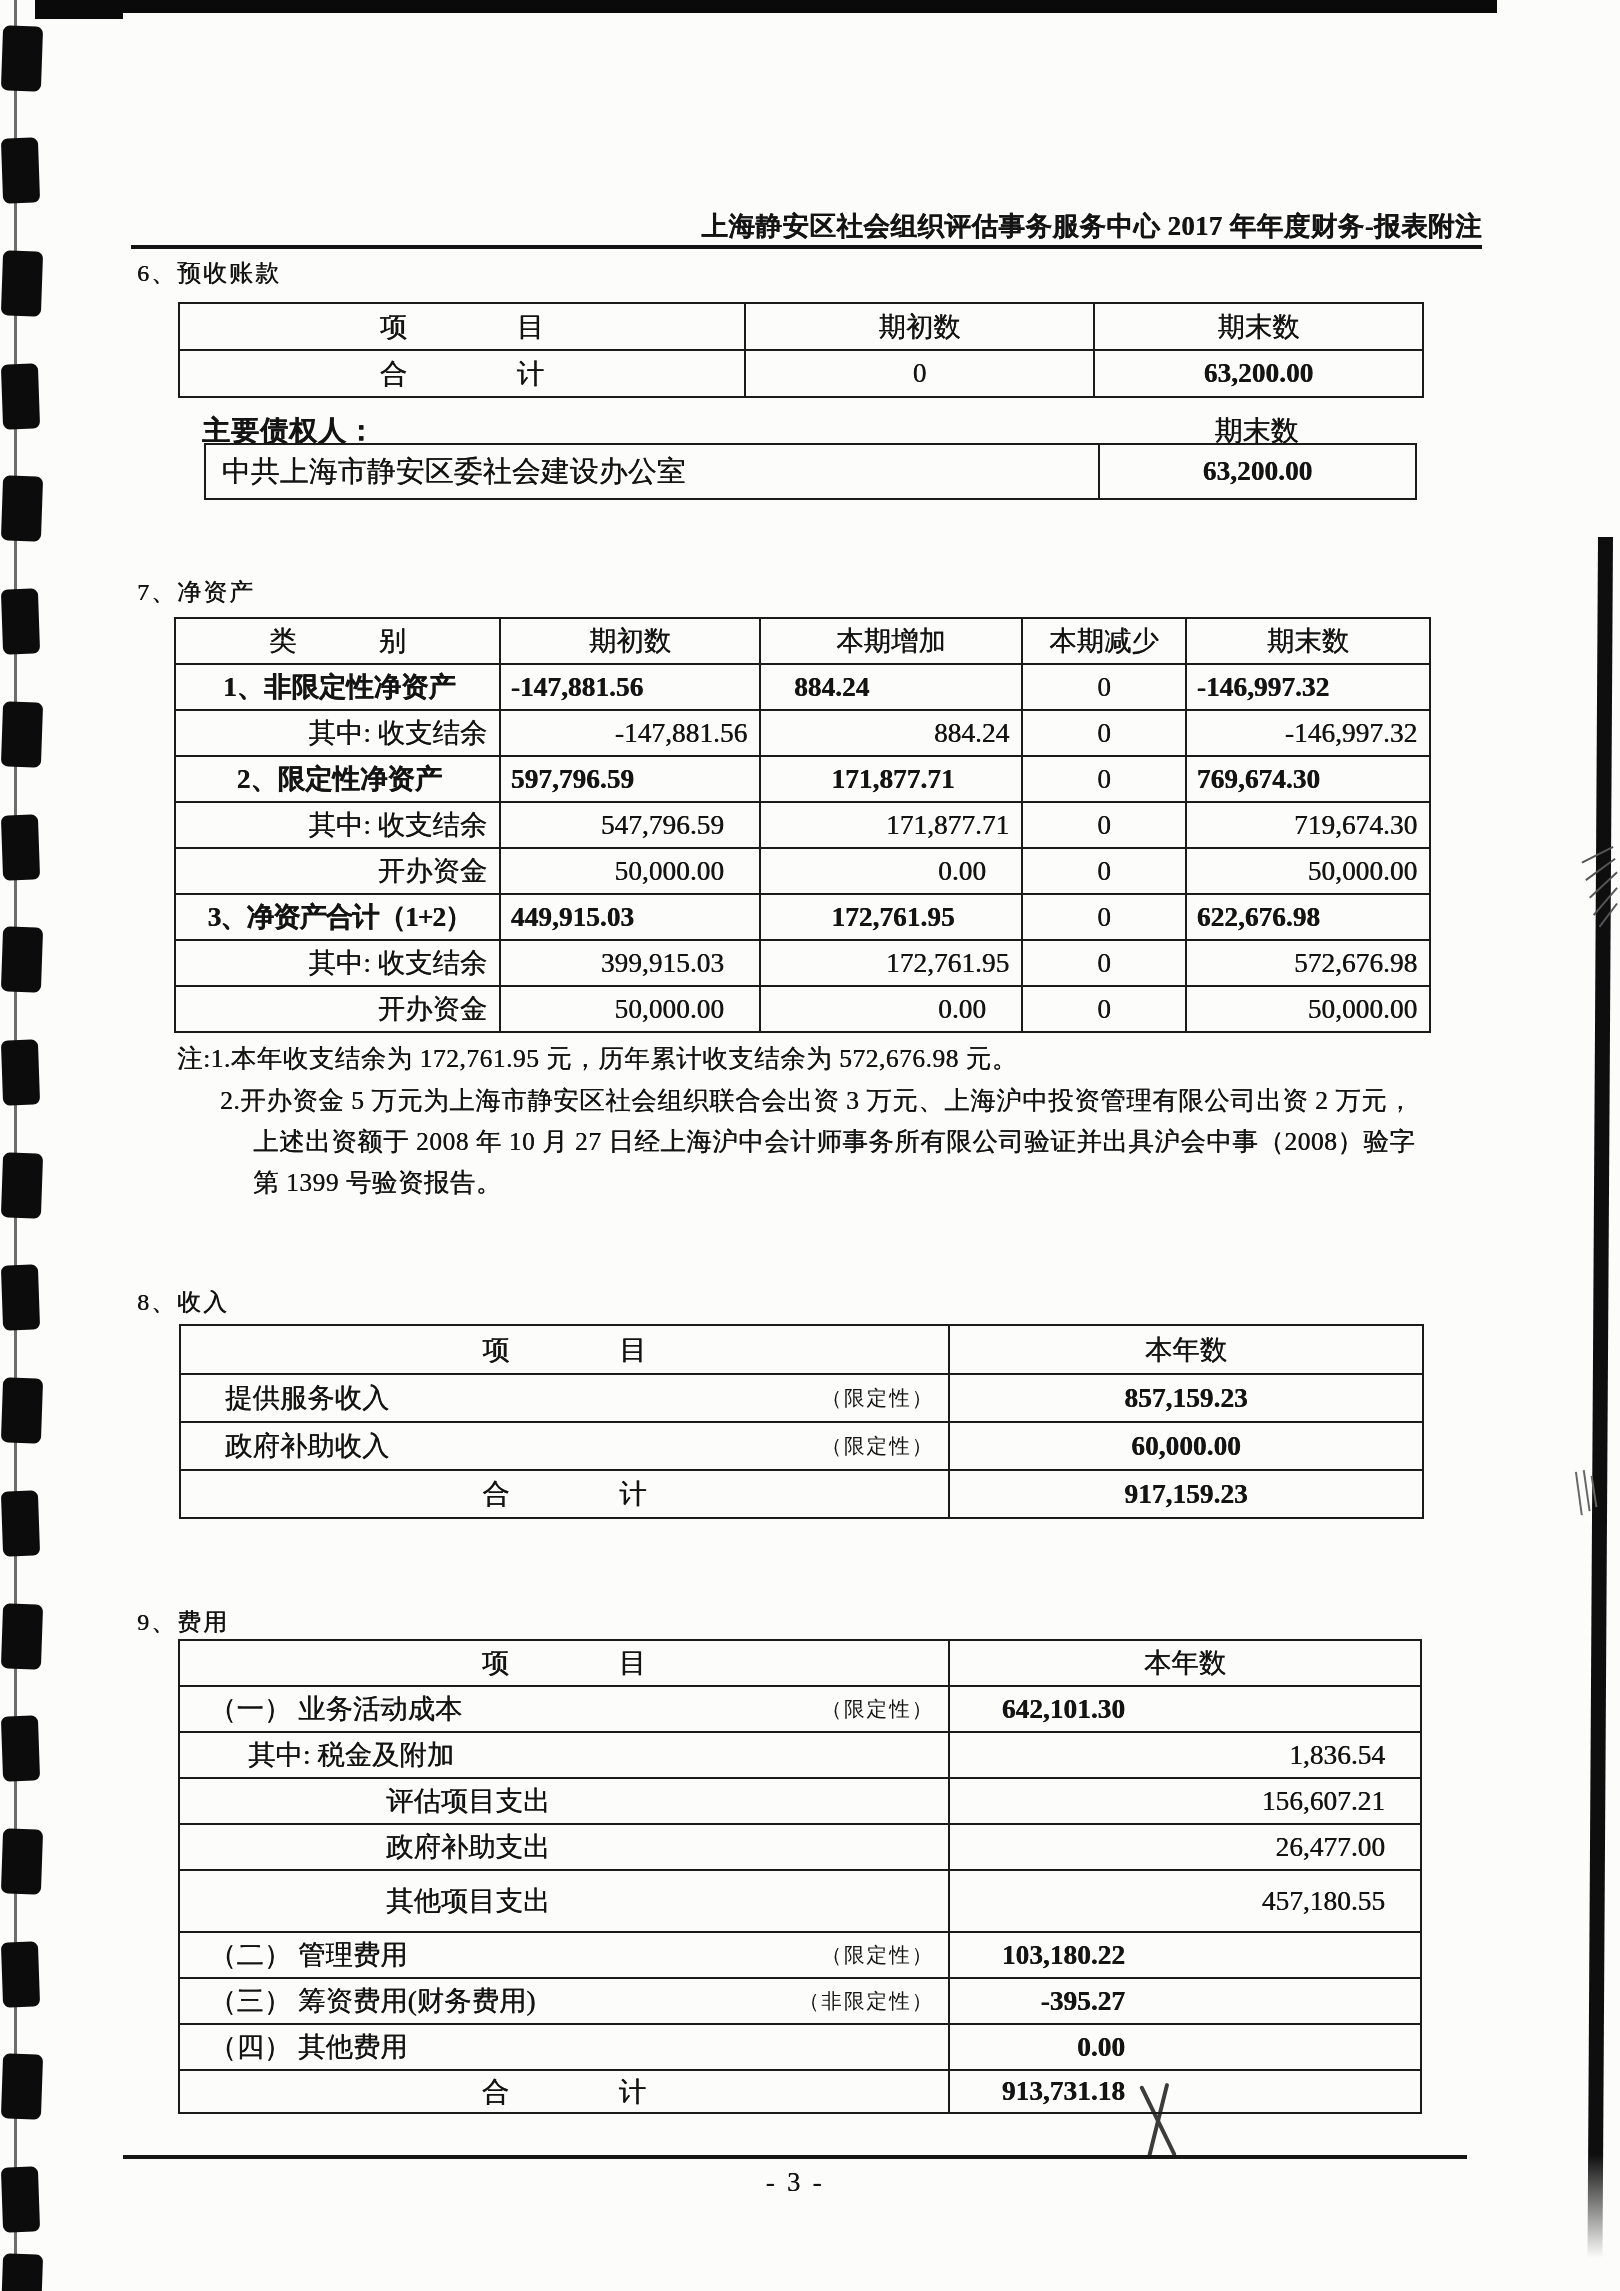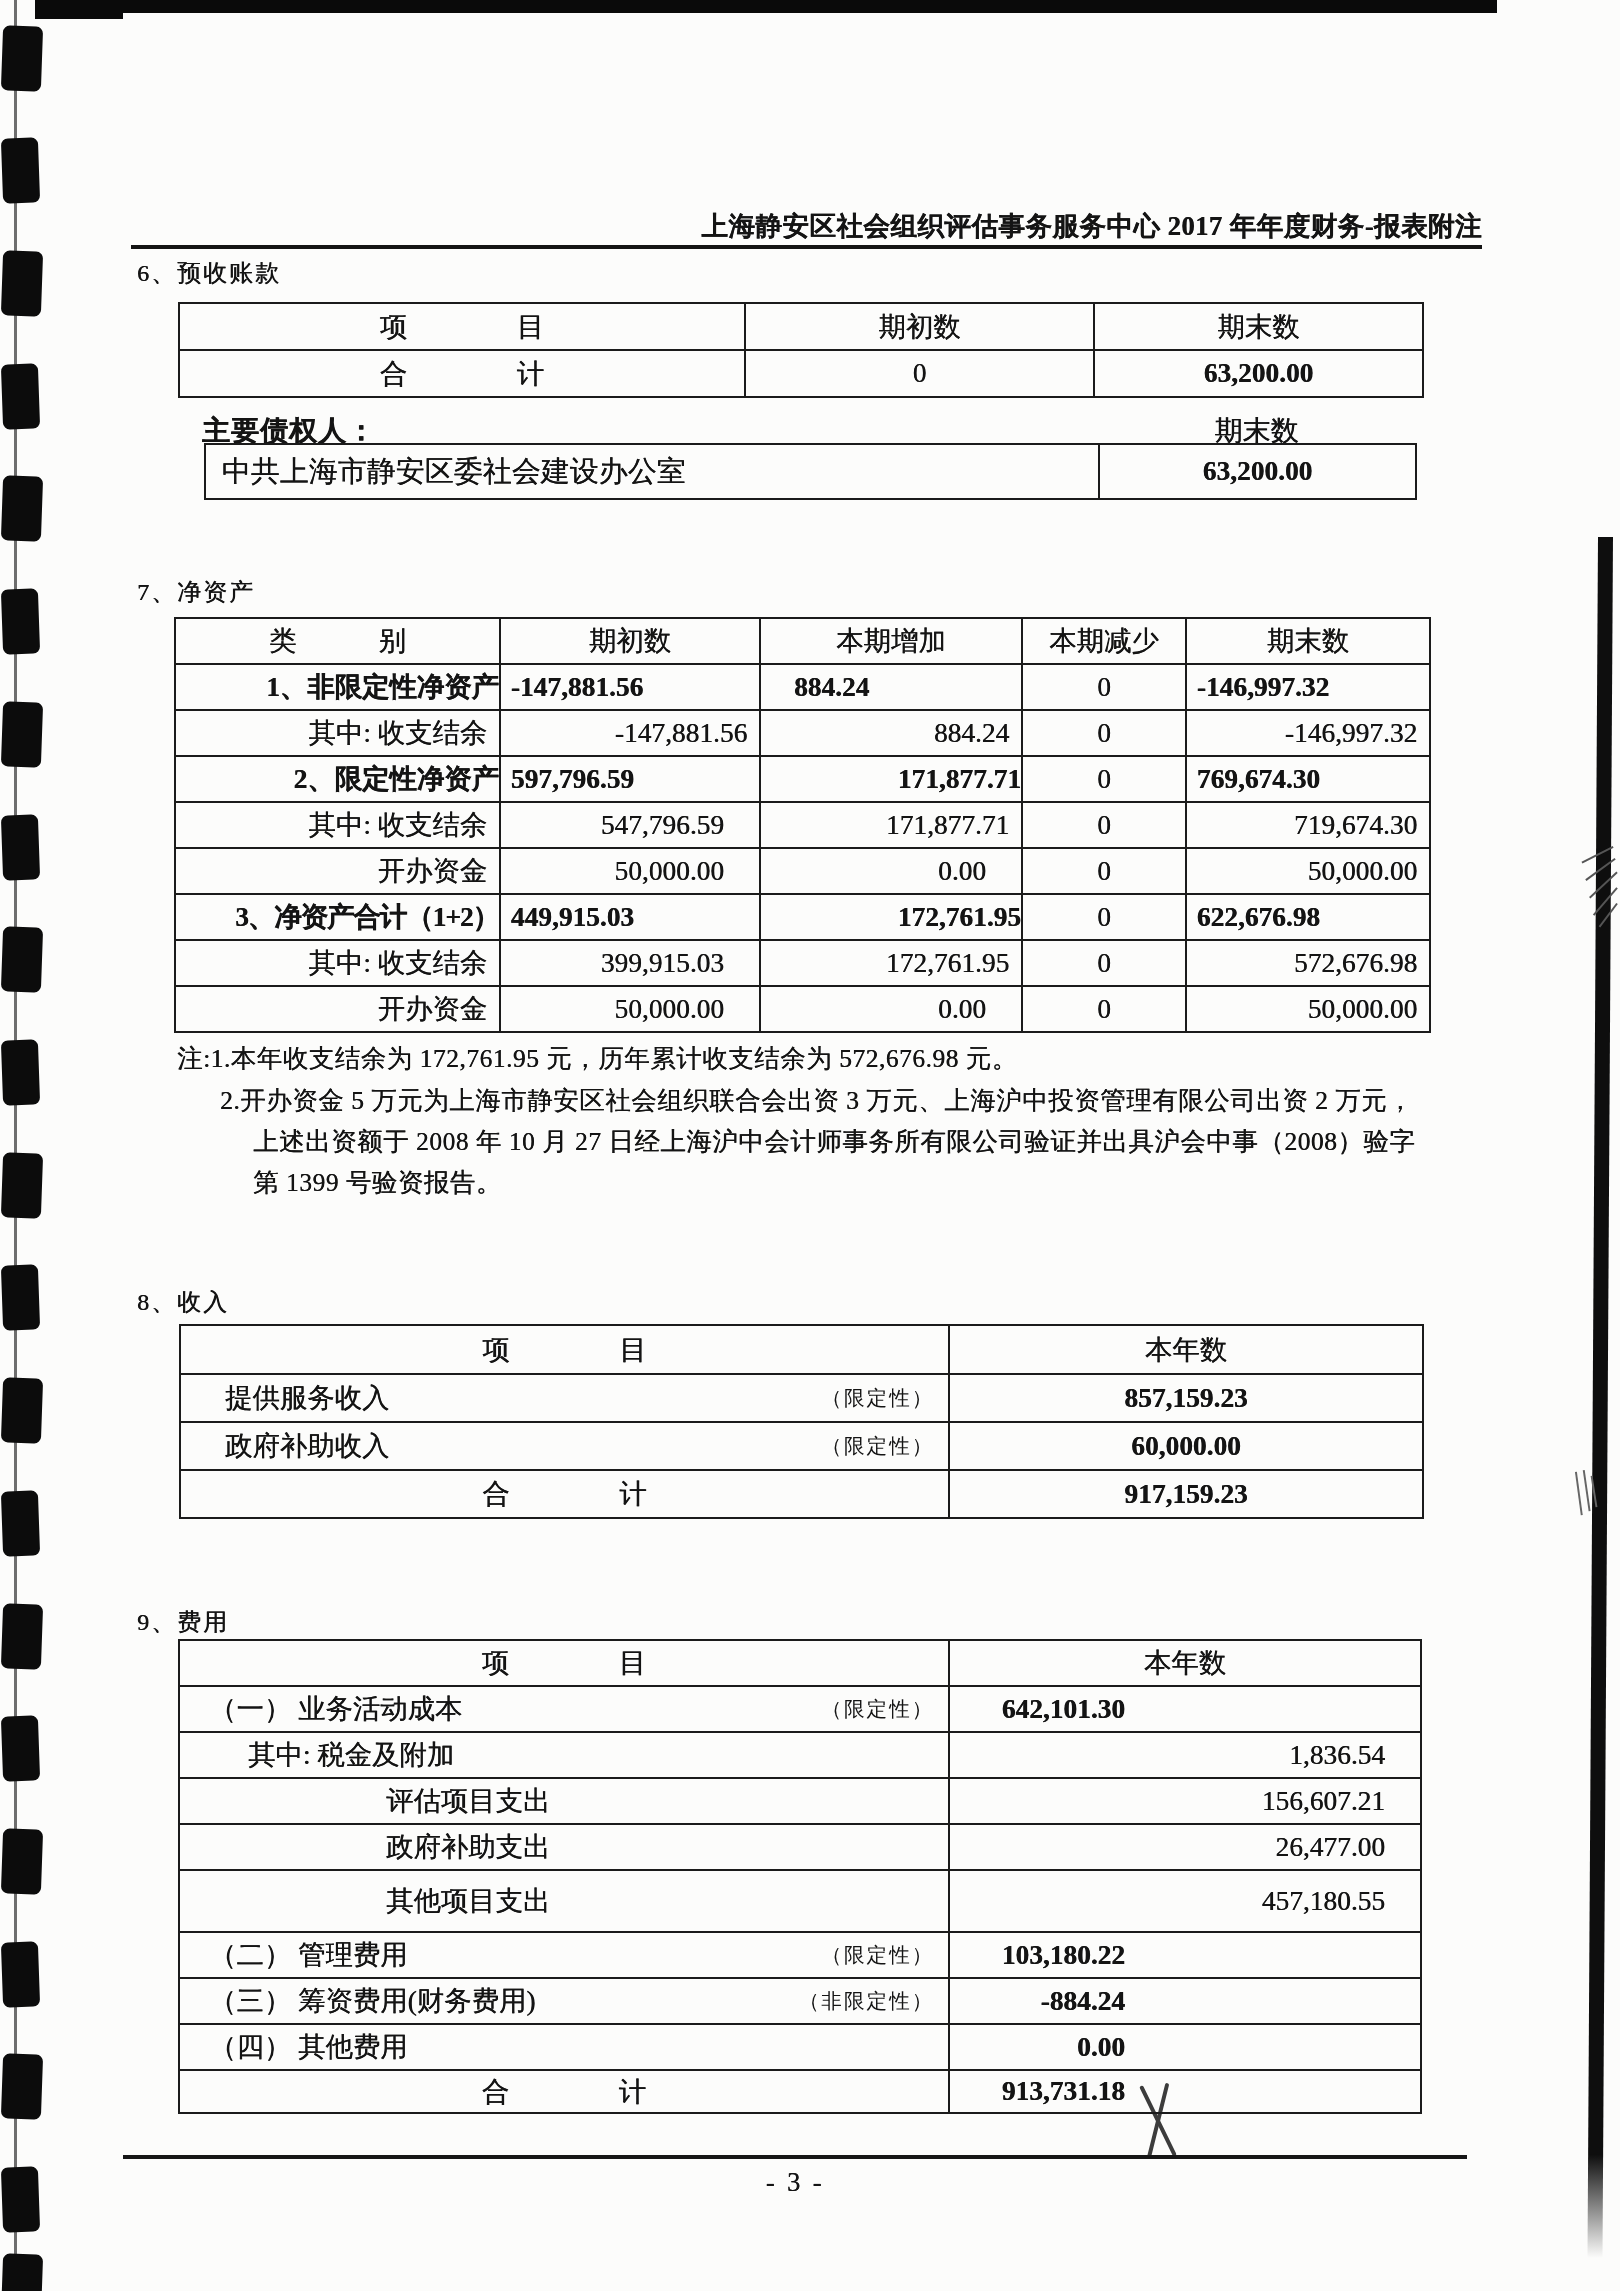--- a/index.html
+++ b/index.html
@@ -22,21 +22,21 @@
   
   .doc-title{position:absolute;right:138px;top:208px;font-size:26.5px;font-weight:bold;letter-spacing:0.5px;white-space:nowrap;}
   .header-rule{position:absolute;left:131px;top:245px;width:1351px;height:3.9px;background:#141414;}
   .sec-title{position:absolute;font-size:24px;letter-spacing:2px;white-space:nowrap;}
   
   table{position:absolute;border-collapse:collapse;table-layout:fixed;font-size:27.4px;}
   table{border:2.9px solid #151515;}
   td,th{border:2px solid #1b1b1b;padding:0;vertical-align:middle;white-space:nowrap;overflow:hidden;font-weight:normal;}
   .c{text-align:center;}
   .b{font-weight:bold;}
-  .pl4{text-align:right;padding-left:3.9px;}
+  .pl4{text-align:center;padding-left:3.9px;}
   .pl10{text-align:left;padding-left:9.8px;}
   .pl16{text-align:left;padding-left:15.7px;}
   .pl34{text-align:left;padding-left:33px;}
   .pl45{text-align:left;padding-left:44px;}
   .pl30{text-align:left;padding-left:29px;}
   .pl114{text-align:left;padding-left:68px;}
   .pl210{text-align:left;padding-left:206px;}
   .rt{text-align:right;padding-right:11.8px;}
   .rt24{text-align:right;padding-right:35px;}
   .val-main{text-align:right;padding-right:295px;font-weight:bold;}
@@ -296,21 +296,21 @@
         <span>（二） 管理费用</span>
         <span class="qual">（限定性）</span>
       </td>
       <td class="val-main">103,180.22</td>
     </tr>
     <tr>
       <td class="pl30 labcell">
         <span>（三） 筹资费用(财务费用)</span>
         <span class="qual">（非限定性）</span>
       </td>
-      <td class="val-main">-884.24</td>
+      <td class="val-main">-395.27</td>
     </tr>
     <tr>
       <td class="pl30">（四） 其他费用</td>
       <td class="val-main">0.00</td>
     </tr>
     <tr>
       <td class="c">合　　　　计</td>
       <td class="val-main">913,731.18</td>
     </tr>
   </tbody>

